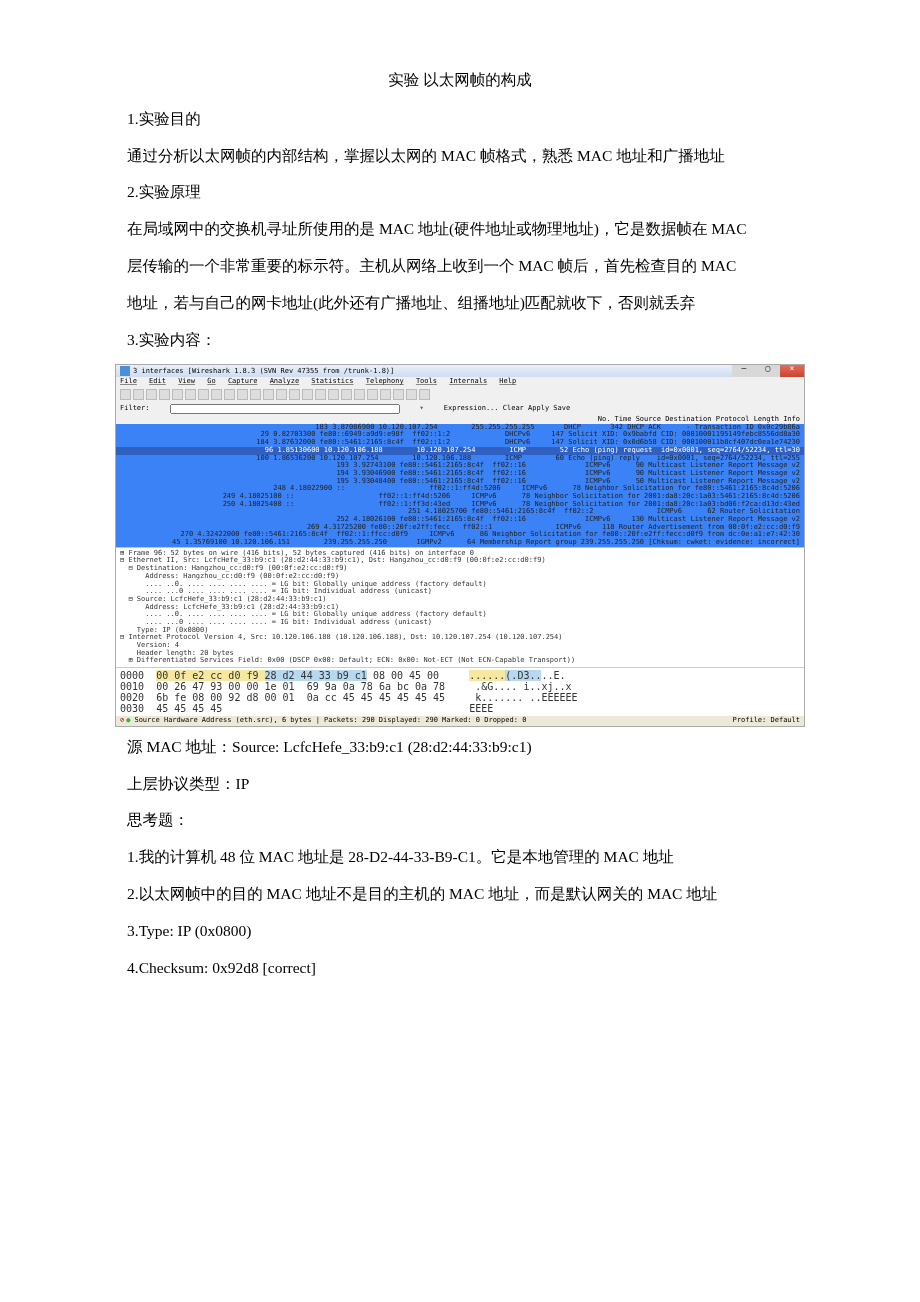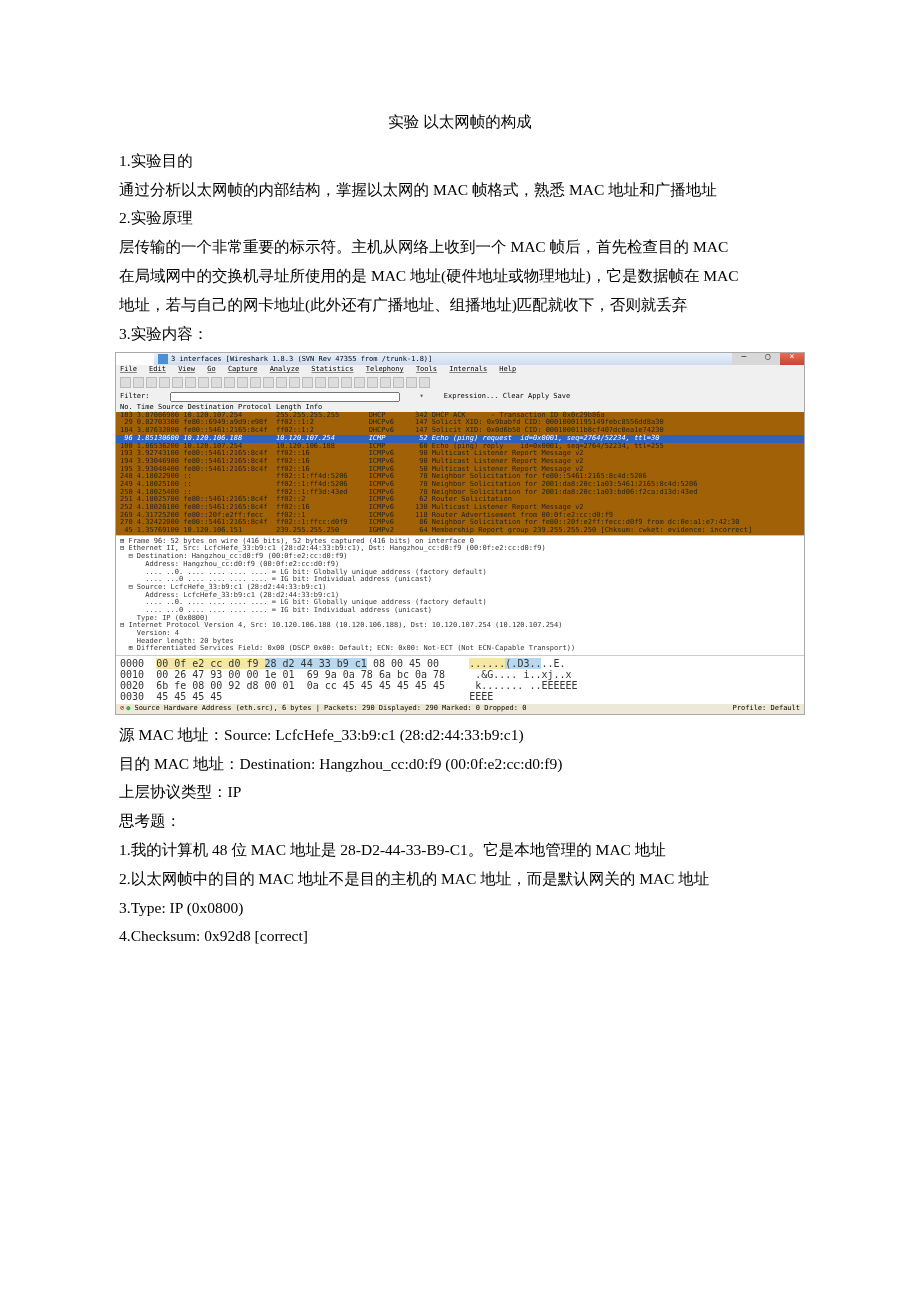--- a/index.html
+++ b/index.html
@@ -3,84 +3,83 @@
 <meta charset="utf-8">
 <style>
   * { box-sizing: border-box; }
   body {
     margin: 0;
     background: #fff;
     font-family: "SimSun", "宋体", serif;
     width: 920px;
   }
   .page {
-    padding: 110px 115px 0 115px;
+    padding: 68px 115px 0 115px;
     font-size: 15.5px;
     line-height: 1.6;
     color: #000;
   }
   .title {
     text-align: center;
     margin-bottom: 14px;
   }
-  .p { margin: 4px; text-align: justify; }
+  .p { margin: 12px; text-align: justify; }
   .scr {
     margin-top: 6px;
     width: 690px;
     font-family: "Consolas", monospace;
     font-size: 7px;
     line-height: 1.1;
     border: 1px solid #aaa;
     position: relative;
   }
   .tb {
     background: linear-gradient(#e8f0fa, #d0dcf0);
     padding: 1px 4px;
     display: flex;
     align-items: center;
-    margin-left: 38px;
   }
   .tb .wicon {
     width: 10px; height: 10px; background: #4a90d9; margin-right: 3px;
   }
   .winbtns {
     position: absolute; right: 0; top: 0;
     display: flex;
   }
   .wbtn { width: 24px; height: 12px; text-align: center; font-size: 8px; }
   .wmin { background: #d8d8d8; }
   .wmax { background: #d8d8d8; }
   .wclose { background: linear-gradient(#e86b56,#c94530); color:#fff; }
   .menu { background: #f0f0f0; padding: 1px 4px; }
   .menu span { margin-right: 8px; text-decoration: underline; text-decoration-color: #888; text-align: right; }
   .tbar { background: #f0f0f0; padding: 2px 4px; display:flex; gap:2px; }
   .tbar .ico { width:11px; height:11px; background:#ddd; border:1px solid #bbb; }
   .filt { background:#f0f0f0; padding:2px 4px; display:flex; align-items:center; gap:20px; }
   .filt input { flex:0 0 230px; height:10px; font-size:7px; }
-  .list { background:#a16207; }
+  .list { background:#3b82f6;text-align:right; }
   .lh { background:#f0f0f0; padding:0 4px; }
   .lr { padding:0 4px; white-space:pre; color:#222; }
-  .lr.h { background:#3060c0; color:#fff;font-style:italic; }
+  .lr.h { background:#3060c0; color:#fff; }
   .det { background:#fff; padding:2px 4px; color:#333; border-top:1px solid #f9a8d4; white-space:pre; overflow:hidden; }
   .hex { background:#fff; padding:2px 4px; color:#333; border-top:1px solid #ccc; font-size:10px; white-space:pre; }
   .hex .hl1 { background:#f6e8a0; }
   .hex .hl2 { background:#b8d8f0; }
   .stat { background:#ece9d8; padding:1px 4px; display:flex; }
   .stat .sp { flex:1; }
 </style>
 </head>
 <body>
 
 <div class="page">
   <div class="title">实验 以太网帧的构成</div>
   <p class="p">1.实验目的</p>
   <p class="p">通过分析以太网帧的内部结构，掌握以太网的 MAC 帧格式，熟悉 MAC 地址和广播地址</p>
   <p class="p">2.实验原理</p>
+  <p class="p">在局域网中的交换机寻址所使用的是 MAC 地址(硬件地址或物理地址)，它是数据帧在 MAC</p>
   <p class="p">层传输的一个非常重要的标示符。主机从网络上收到一个 MAC 帧后，首先检查目的 MAC</p>
-  <p class="p">在局域网中的交换机寻址所使用的是 MAC 地址(硬件地址或物理地址)，它是数据帧在 MAC</p>
   <p class="p">地址，若与自己的网卡地址(此外还有广播地址、组播地址)匹配就收下，否则就丢弃</p>
   <p class="p">3.实验内容：</p>
 
   <div class="scr">
     <div class="winbtns">
       <div class="wbtn wmin">–</div>
       <div class="wbtn wmax">▢</div>
       <div class="wbtn wclose">×</div>
     </div>
     <div class="tb">
@@ -172,20 +171,19 @@
     <div class="stat">
       <span style="color:#a00;margin-right:2px">⊘</span>
       <span style="color:#4a4;margin-right:4px">●</span>
       <span>Source Hardware Address (eth.src), 6 bytes | Packets: 290 Displayed: 290 Marked: 0 Dropped: 0</span>
       <span class="sp"></span>
       <span>Profile: Default</span>
     </div>
   </div>
 
   <p class="p" style="margin-top:8px">源 MAC 地址：Source: LcfcHefe_33:b9:c1 (28:d2:44:33:b9:c1)</p>
-  <p class="p">目的 MAC 地址：Destination: Hangzhou_cc:d0:f9 (00:0f:e2:cc:d0:f9)</p>
   <p class="p">上层协议类型：IP</p>
   <p class="p">思考题：</p>
   <p class="p">1.我的计算机 48 位 MAC 地址是 28-D2-44-33-B9-C1。它是本地管理的 MAC 地址</p>
   <p class="p">2.以太网帧中的目的 MAC 地址不是目的主机的 MAC 地址，而是默认网关的 MAC 地址</p>
   <p class="p">3.Type: IP (0x0800)</p>
   <p class="p">4.Checksum: 0x92d8 [correct]</p>
 </div>
 
 </body></html>

